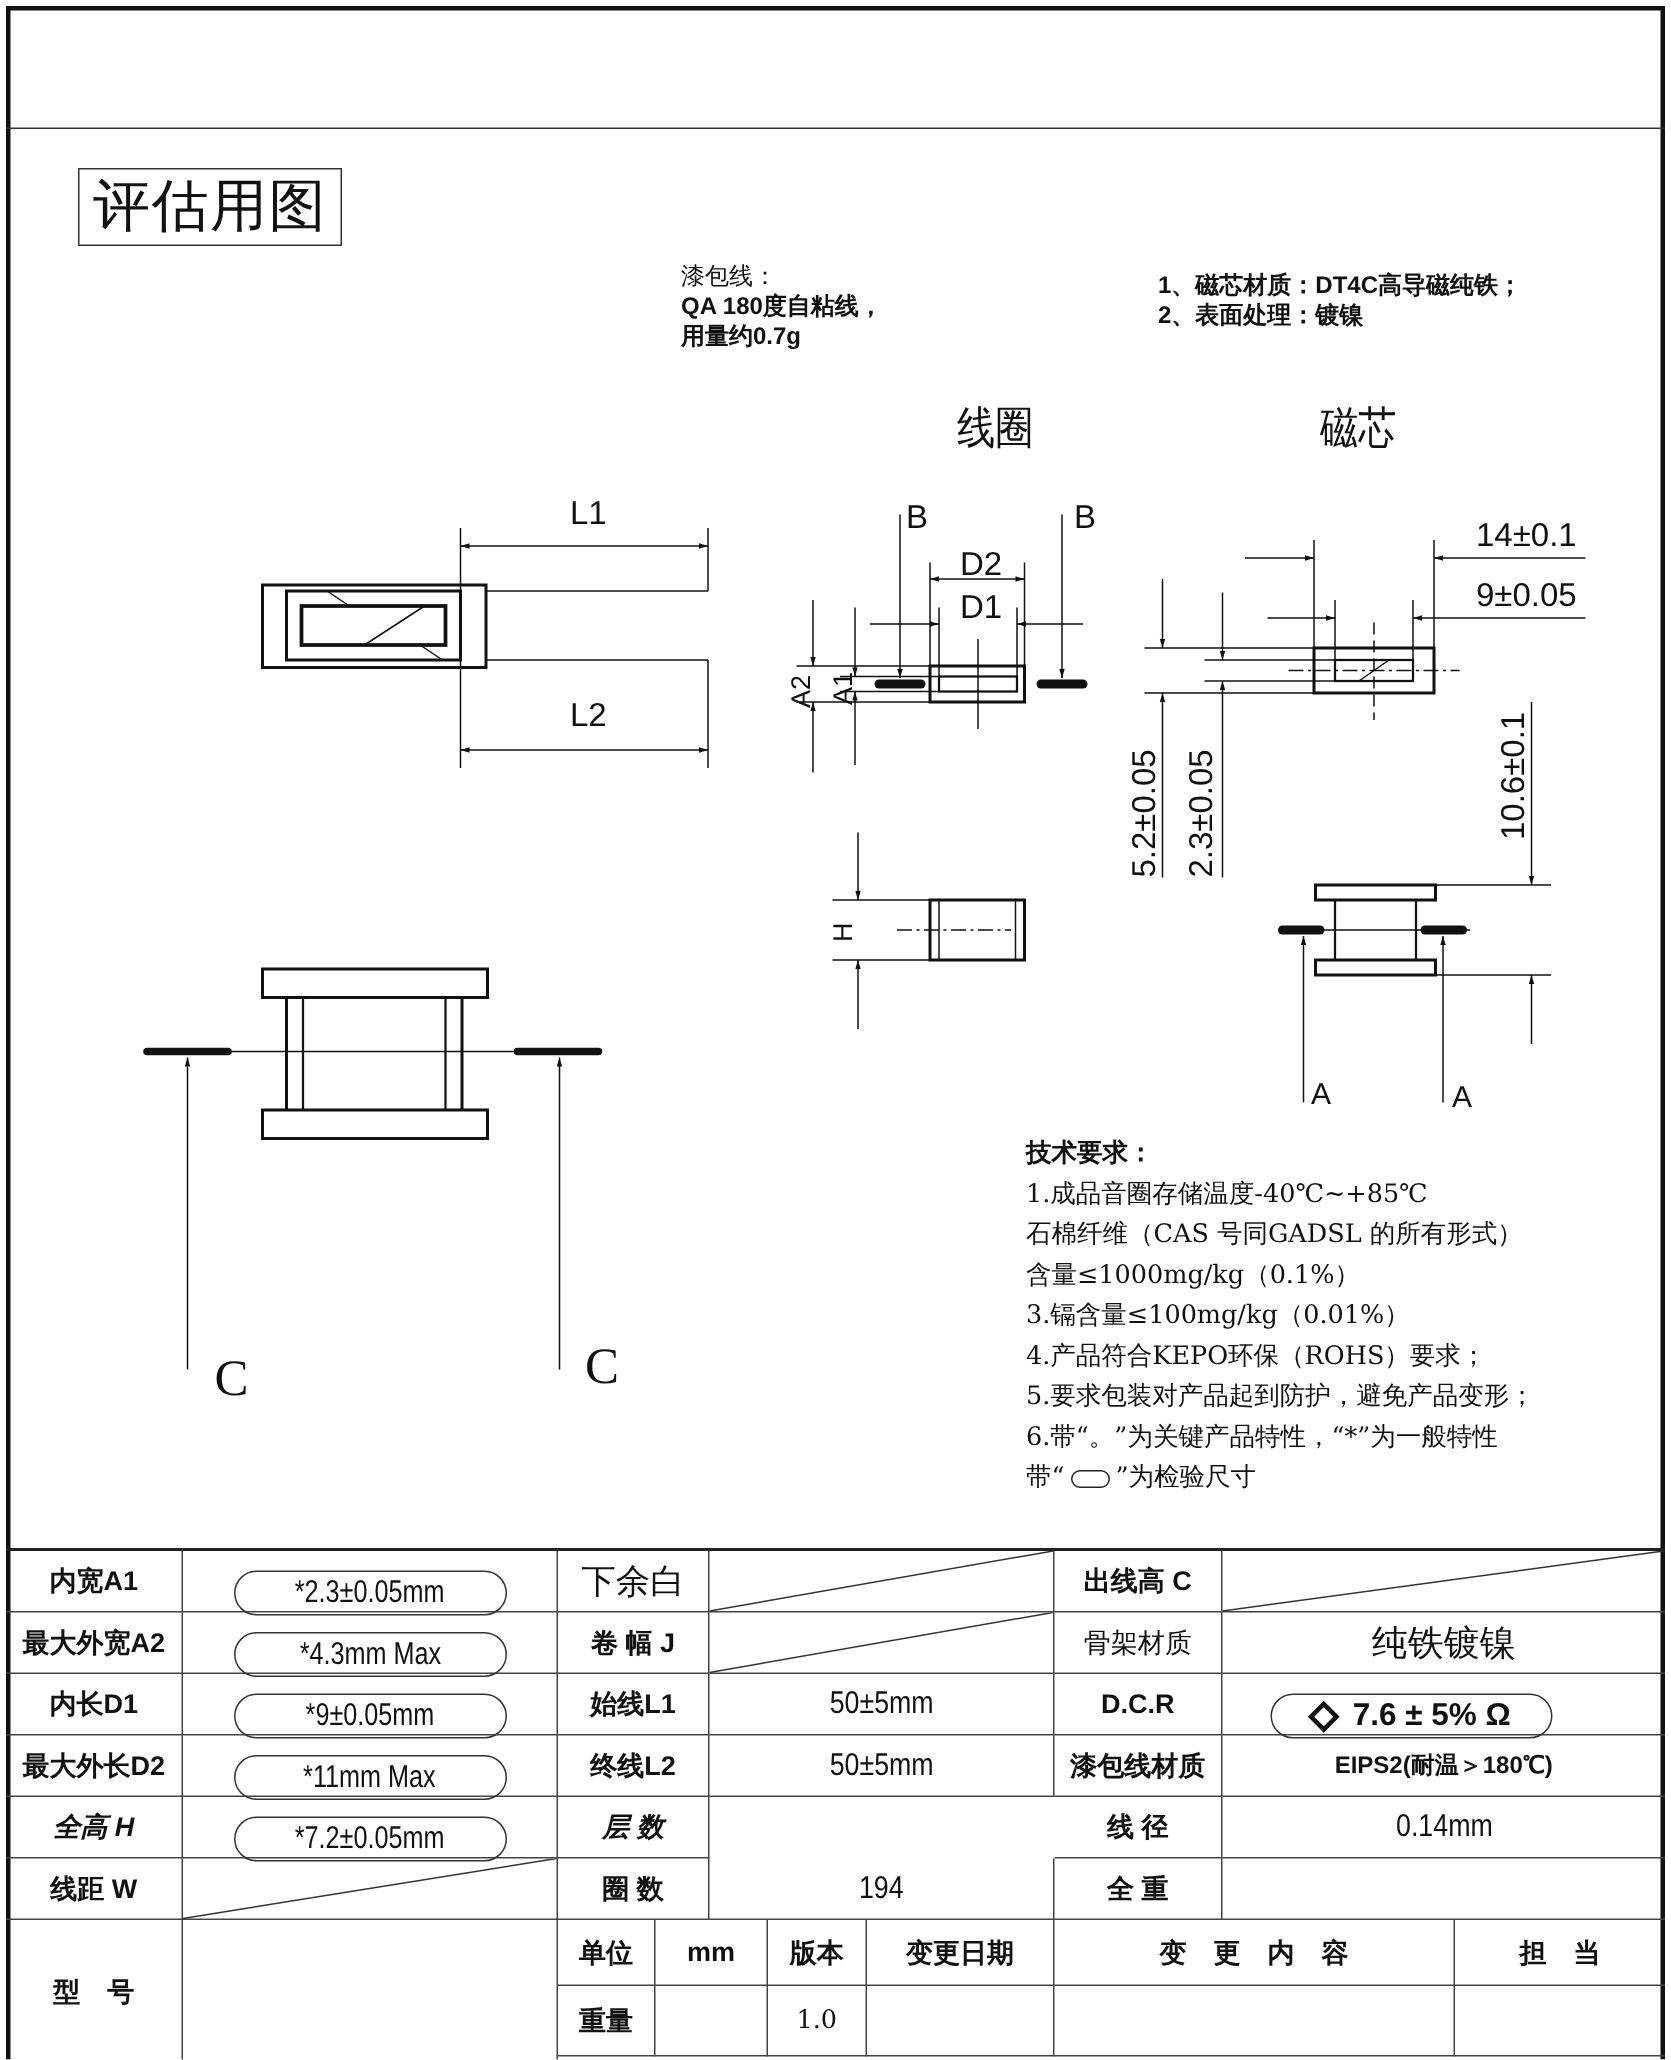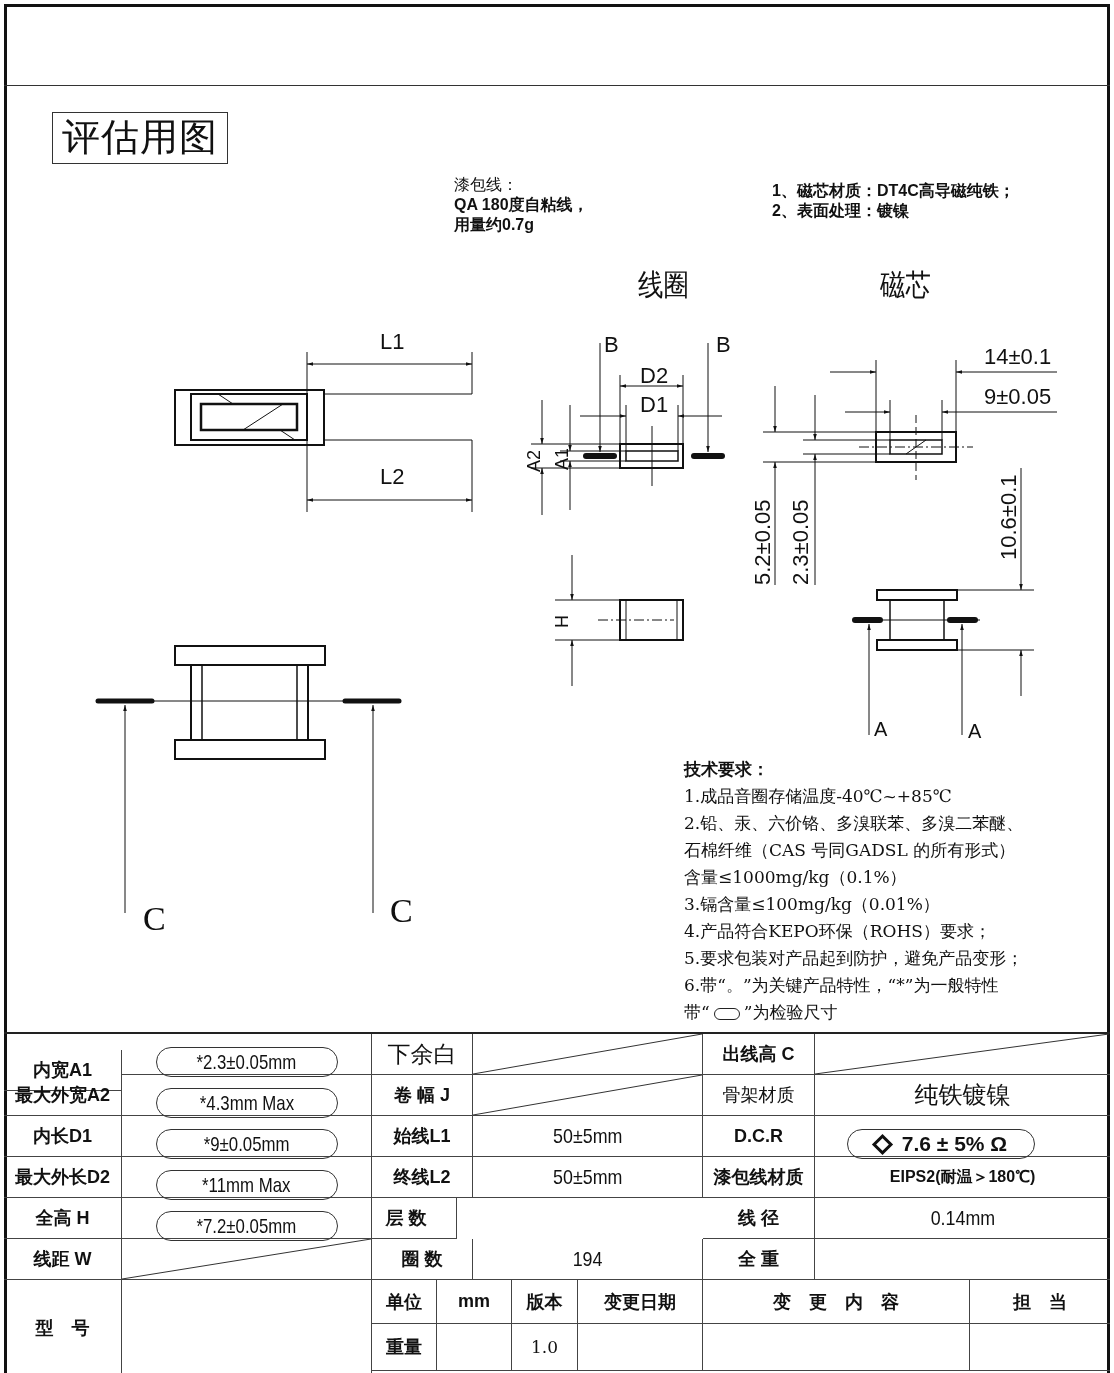--- a/index.html
+++ b/index.html
@@ -177,33 +177,32 @@
     <text x="874" y="736" font-size="20">A</text>
     <text x="968" y="738" font-size="20">A</text>
     <text x="143" y="930" font-size="34" font-family="Liberation Serif, serif">C</text>
     <text x="390" y="922" font-size="34" font-family="Liberation Serif, serif">C</text>
   </g>
 </svg>
 
 <div class="req">
   <div class="head">技术要求：</div>
   <div>1.成品音圈存储温度-40℃~+85℃</div>
-  <div>2.铅、汞、六价铬、多溴联苯、多溴二苯醚、</div>
   <div>石棉纤维（CAS 号同GADSL 的所有形式）</div>
   <div>含量≤1000mg/kg（0.1%）</div>
   <div>3.镉含量≤100mg/kg（0.01%）</div>
   <div>4.产品符合KEPO环保（ROHS）要求；</div>
   <div>5.要求包装对产品起到防护，避免产品变形；</div>
   <div>6.带“。”为关键产品特性，“*”为一般特性</div>
   <div><span>带“</span><span class="oval-sym"></span><span>”为检验尺寸</span></div>
 </div>
 
 <div style="position:absolute;left:4px;top:1032px;width:1106px;height:341px;border-top:2px solid #222;">
 
-  <div class="cell lbl" style="left:0;top:16px;width:118px;height:41px;">内宽A1</div>
+  <div class="cell lbl" style="left:0;top:0;width:118px;height:41px;">内宽A1</div>
   <div class="cell" style="left:118px;top:0;width:250px;height:41px;">
       <div class="pill" style="width:182px;">
         <span>*2.3±0.05mm</span>
       </div>
     </div>
   <div class="cell valserif" style="left:368px;top:0;width:101px;height:41px;font-size:23px;">下余白</div>
   <div class="cell" style="left:469px;top:0;width:230px;height:41px;">
     <svg class="diag" width="230" height="41" style="left:0;top:0;">
         <line x1="0" y1="40" x2="229" y2="0" stroke="#333" stroke-width="1"></line>
       </svg>
@@ -254,27 +253,27 @@
         <span>*11mm Max</span>
       </div>
     </div>
   <div class="cell lbl" style="left:368px;top:123px;width:101px;height:41px;">终线L2</div>
   <div class="cell" style="left:469px;top:123px;width:230px;height:41px;">
       <span class="val">50±5mm</span>
     </div>
   <div class="cell lbl" style="left:699px;top:123px;width:112px;height:41px;">漆包线材质</div>
   <div class="cell" style="left:811px;top:123px;width:295px;height:41px;border-right:none;font-family:'Liberation Sans',sans-serif;font-weight:bold;font-size:16px;">EIPS2(耐温＞180℃)</div>
 
-  <div class="cell lbl" style="left:0;top:164px;width:118px;height:41px;">全高 H</div>
+  <div class="cell lbl" style="left:0;top:164px;width:118px;height:41px;font-style:italic;">全高 H</div>
   <div class="cell" style="left:118px;top:164px;width:250px;height:41px;">
       <div class="pill" style="width:182px;">
         <span>*7.2±0.05mm</span>
       </div>
     </div>
-  <div class="cell lbl" style="left:352px;top:164px;width:101px;height:41px;">层 数</div>
+  <div class="cell lbl" style="left:368px;top:164px;width:101px;height:41px;font-style:italic;">层 数</div>
   <div class="cell lbl" style="left:699px;top:164px;width:112px;height:41px;">线 径</div>
   <div class="cell" style="left:811px;top:164px;width:295px;height:41px;border-right:none;">
       <span class="val">0.14mm</span>
     </div>
 
   <div class="cell lbl" style="left:0;top:205px;width:118px;height:41px;">线距 W</div>
   <div class="cell" style="left:118px;top:205px;width:250px;height:41px;">
     <svg class="diag" width="250" height="41" style="left:0;top:0;">
         <line x1="0" y1="40" x2="249" y2="0" stroke="#333" stroke-width="1"></line>
       </svg>

